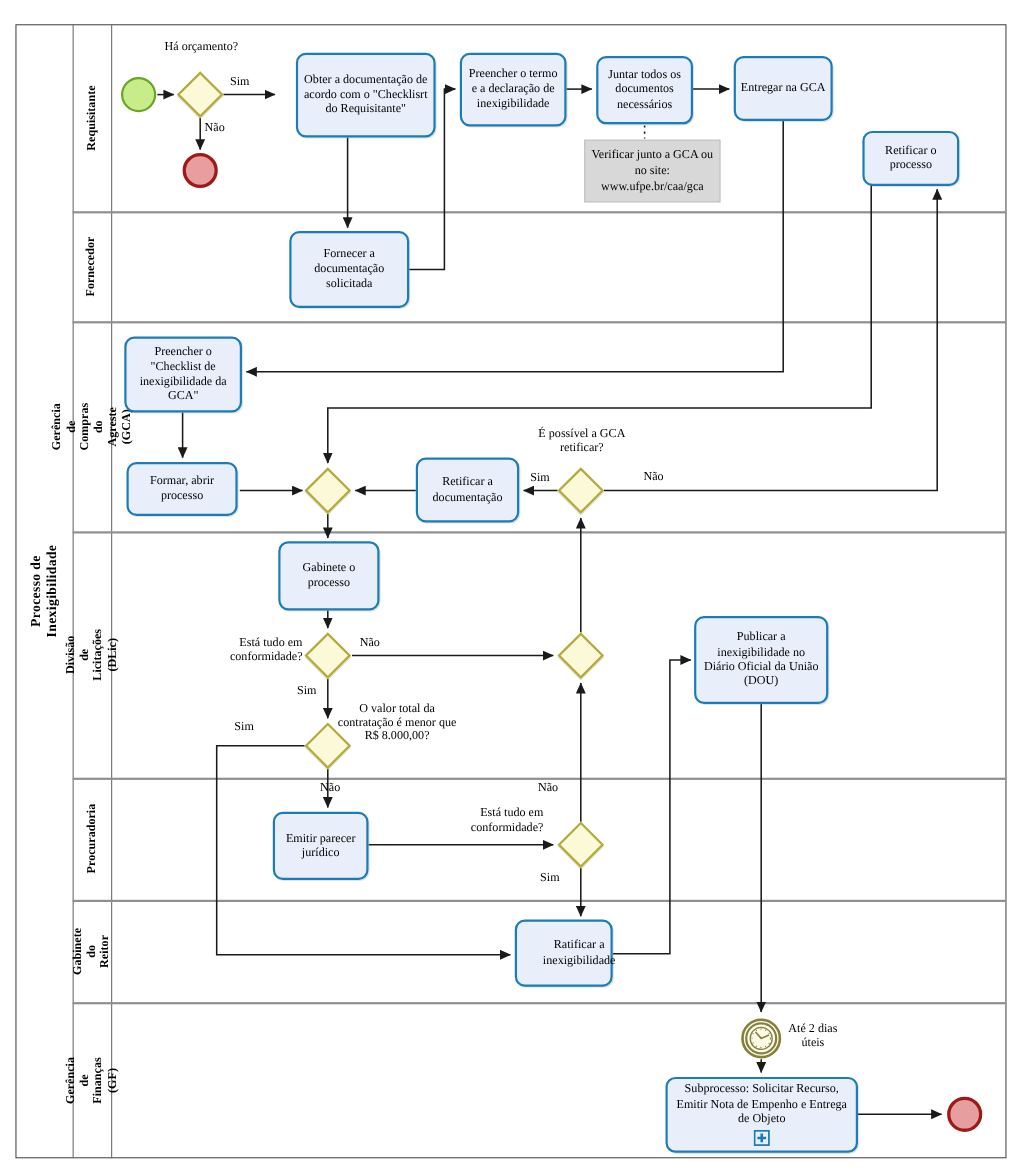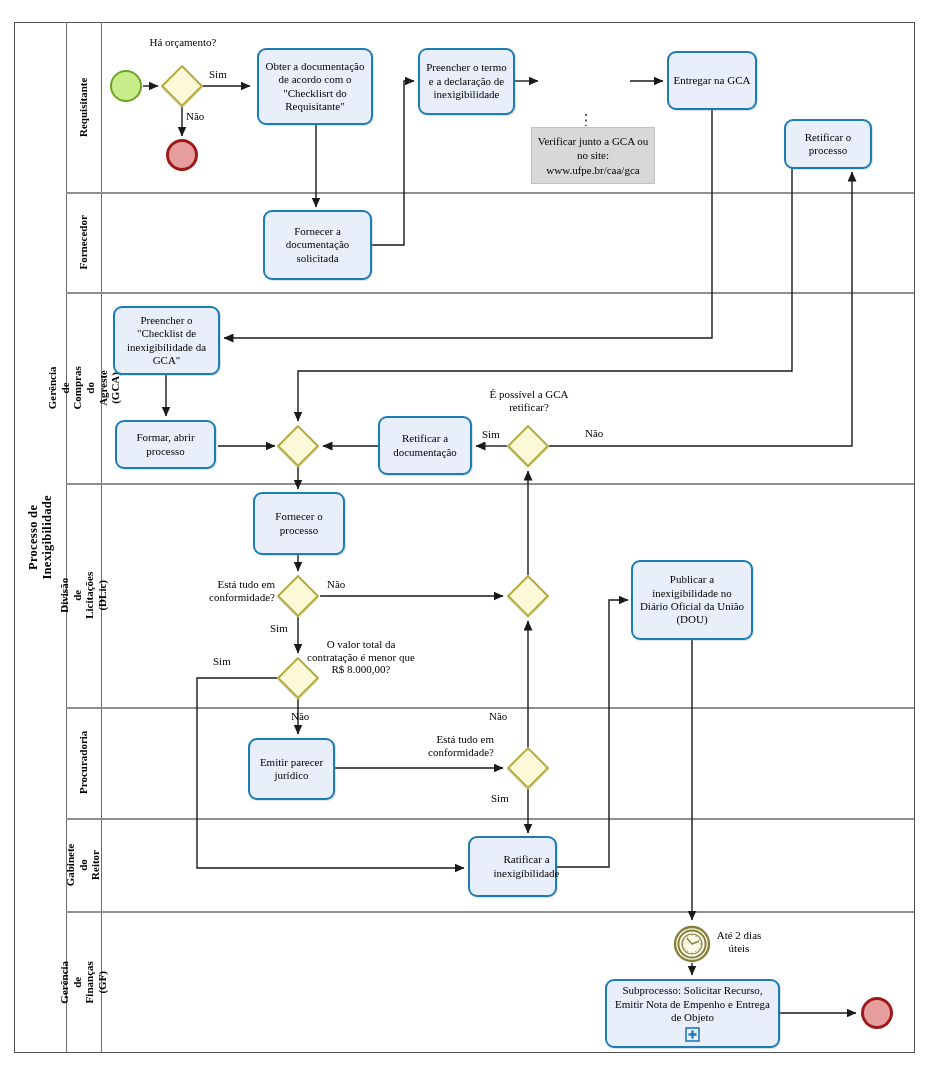--- a/index.html
+++ b/index.html
@@ -138,46 +138,49 @@
   </svg>
 
   <div class="abs gateway" style="left:167px;top:71px;"></div>
   <div class="abs gateway" style="left:283px;top:431px;"></div>
   <div class="abs gateway" style="left:513px;top:431px;"></div>
   <div class="abs gateway" style="left:283px;top:581px;"></div>
   <div class="abs gateway" style="left:513px;top:581px;"></div>
   <div class="abs gateway" style="left:283px;top:663px;"></div>
   <div class="abs gateway" style="left:513px;top:753px;"></div>
 
-  <div class="abs task" style="left:257px;top:48px;width:116px;height:77px;">
+  <div class="abs task" style="left:269px;top:48px;width:127px;height:77px;">
       <span>Obter a documentação de acordo com o "Checklisrt do Requisitante"</span>
     </div>
   <div class="abs task" style="left:418px;top:48px;width:97px;height:67px;">
       <span>Preencher o termo e a declaração de inexigibilidade</span>
     </div>
+  <div class="abs task" style="left:542px;top:51px;width:88px;height:62px;">
+      <span>Juntar todos os documentos necessários</span>
+    </div>
   <div class="abs task" style="left:667px;top:51px;width:90px;height:59px;font-family:Liberation Serif, serif;">
       <span>Entregar na GCA</span>
     </div>
   <div class="abs task" style="left:784px;top:119px;width:88px;height:50px;">
       <span>Retificar o processo</span>
     </div>
   <div class="abs task" style="left:263px;top:210px;width:109px;height:70px;">
       <span>Fornecer a documentação solicitada</span>
     </div>
   <div class="abs task" style="left:113px;top:306px;width:107px;height:69px;">
       <span>Preencher o "Checklist de inexigibilidade da GCA"</span>
     </div>
   <div class="abs task" style="left:115px;top:420px;width:101px;height:49px;">
       <span>Formar, abrir processo</span>
     </div>
   <div class="abs task" style="left:378px;top:416px;width:94px;height:59px;text-align:center;">
       <span>Retificar a documentação</span>
     </div>
   <div class="abs task" style="left:253px;top:492px;width:92px;height:63px;">
-      <span>Fornecer o processo</span>
+      <span>Gabinete o processo</span>
     </div>
   <div class="abs task" style="left:631px;top:560px;width:122px;height:80px;">
       <span>Publicar a inexigibilidade no Diário Oficial da União (DOU)</span>
     </div>
   <div class="abs task" style="left:248px;top:738px;width:87px;height:62px;">
       <span>Emitir parecer jurídico</span>
     </div>
   <div class="abs task" style="left:468px;top:836px;width:89px;height:61px;padding-left:32px;">
       <span>Ratificar a inexigibilidade</span>
     </div>

